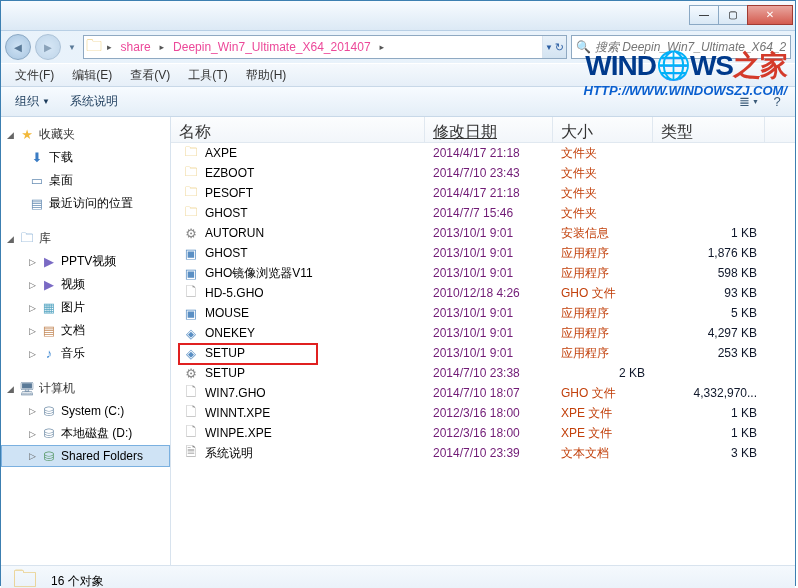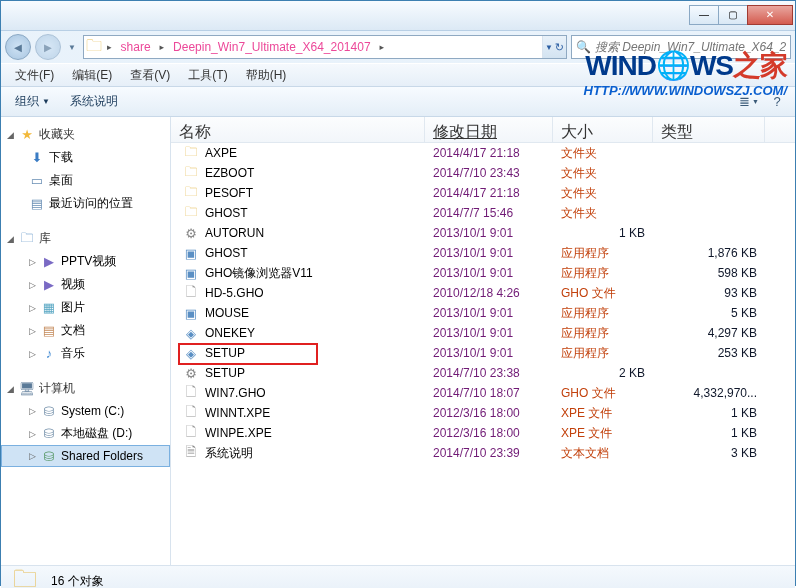--- a/index.html
+++ b/index.html
@@ -288,20 +288,21 @@
             <div class="cell cell-date">2014/7/7 15:46</div>
             <div class="cell cell-type">文件夹</div>
             <div class="cell cell-size"></div>
           </div>
           <div class="file-row">
             <div class="cell cell-name">
               <span class="ficon ic-ini">⚙</span>
               <span>AUTORUN</span>
             </div>
             <div class="cell cell-date">2013/10/1 9:01</div>
+            <div class="cell cell-type">安装信息</div>
             <div class="cell cell-size">1 KB</div>
           </div>
           <div class="file-row">
             <div class="cell cell-name">
               <span class="ficon ic-exe">▣</span>
               <span>GHOST</span>
             </div>
             <div class="cell cell-date">2013/10/1 9:01</div>
             <div class="cell cell-type">应用程序</div>
             <div class="cell cell-size">1,876 KB</div>

